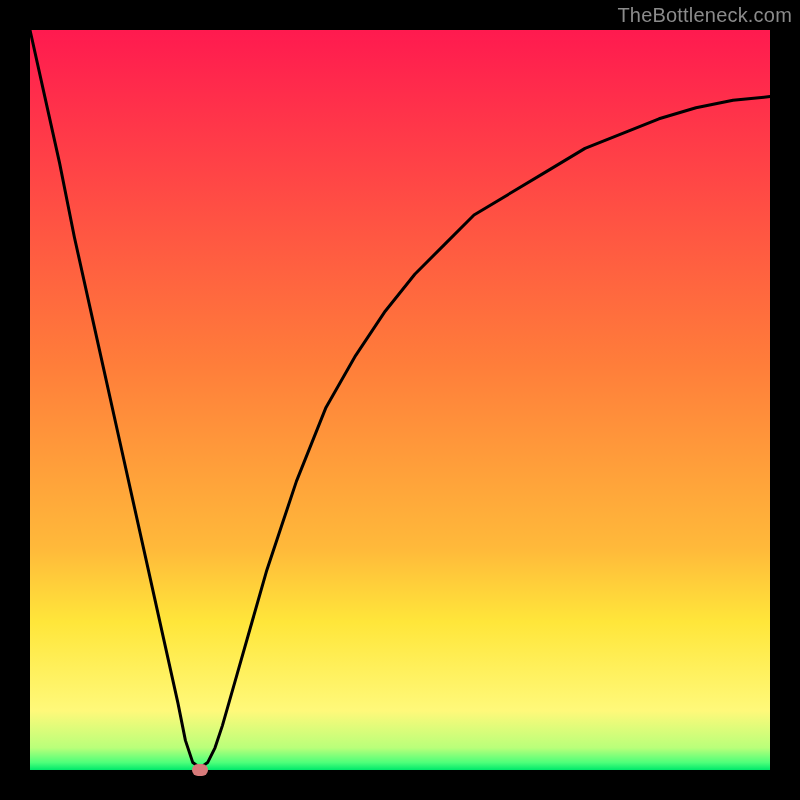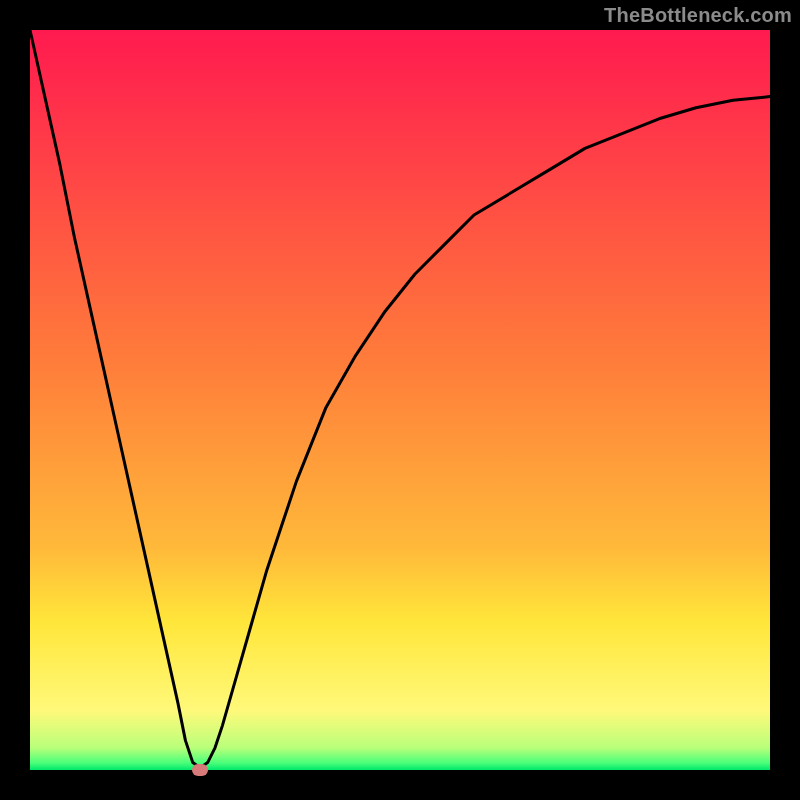--- a/index.html
+++ b/index.html
@@ -47,21 +47,21 @@
     width: 740px;
     height: 740px;
     overflow: visible;
   }
   .watermark {
     position: absolute;
     top: 4px;
     right: 8px;
     font-size: 20px;
     color: #8b8b8b;
-    font-weight: 700;
+    font-weight: 400;
     letter-spacing: 0.2px;
     margin-left: 36px;
   }
   .marker {
     position: absolute;
     width: 16px;
     height: 12px;
     border-radius: 6px;
     transform: translate(-50%, -50%);
   }

